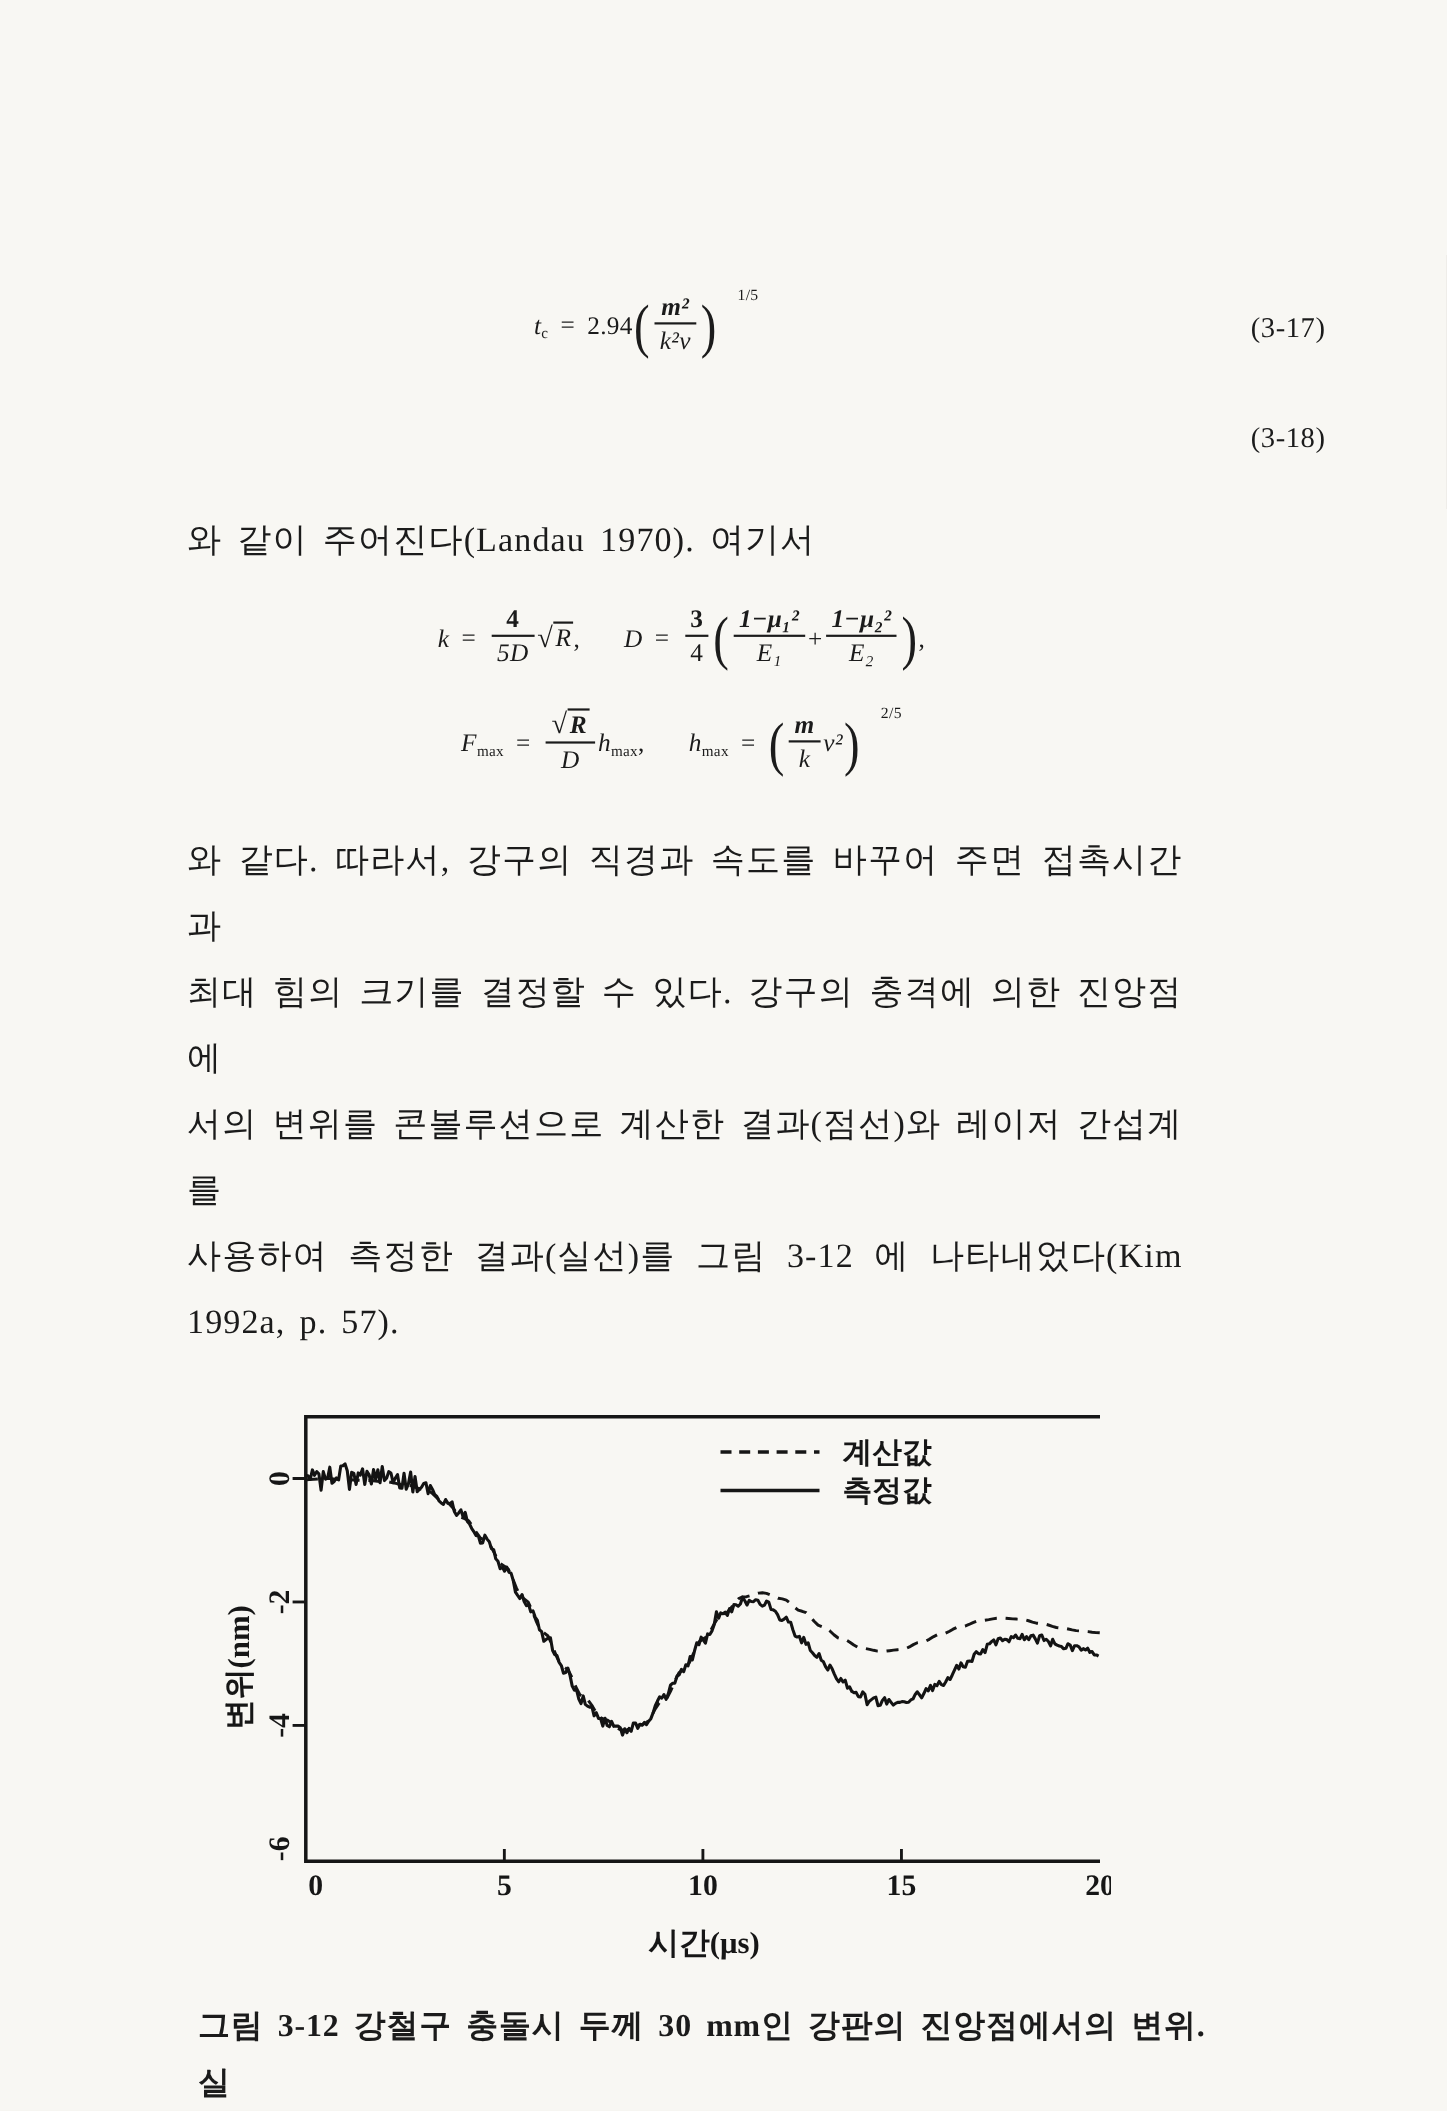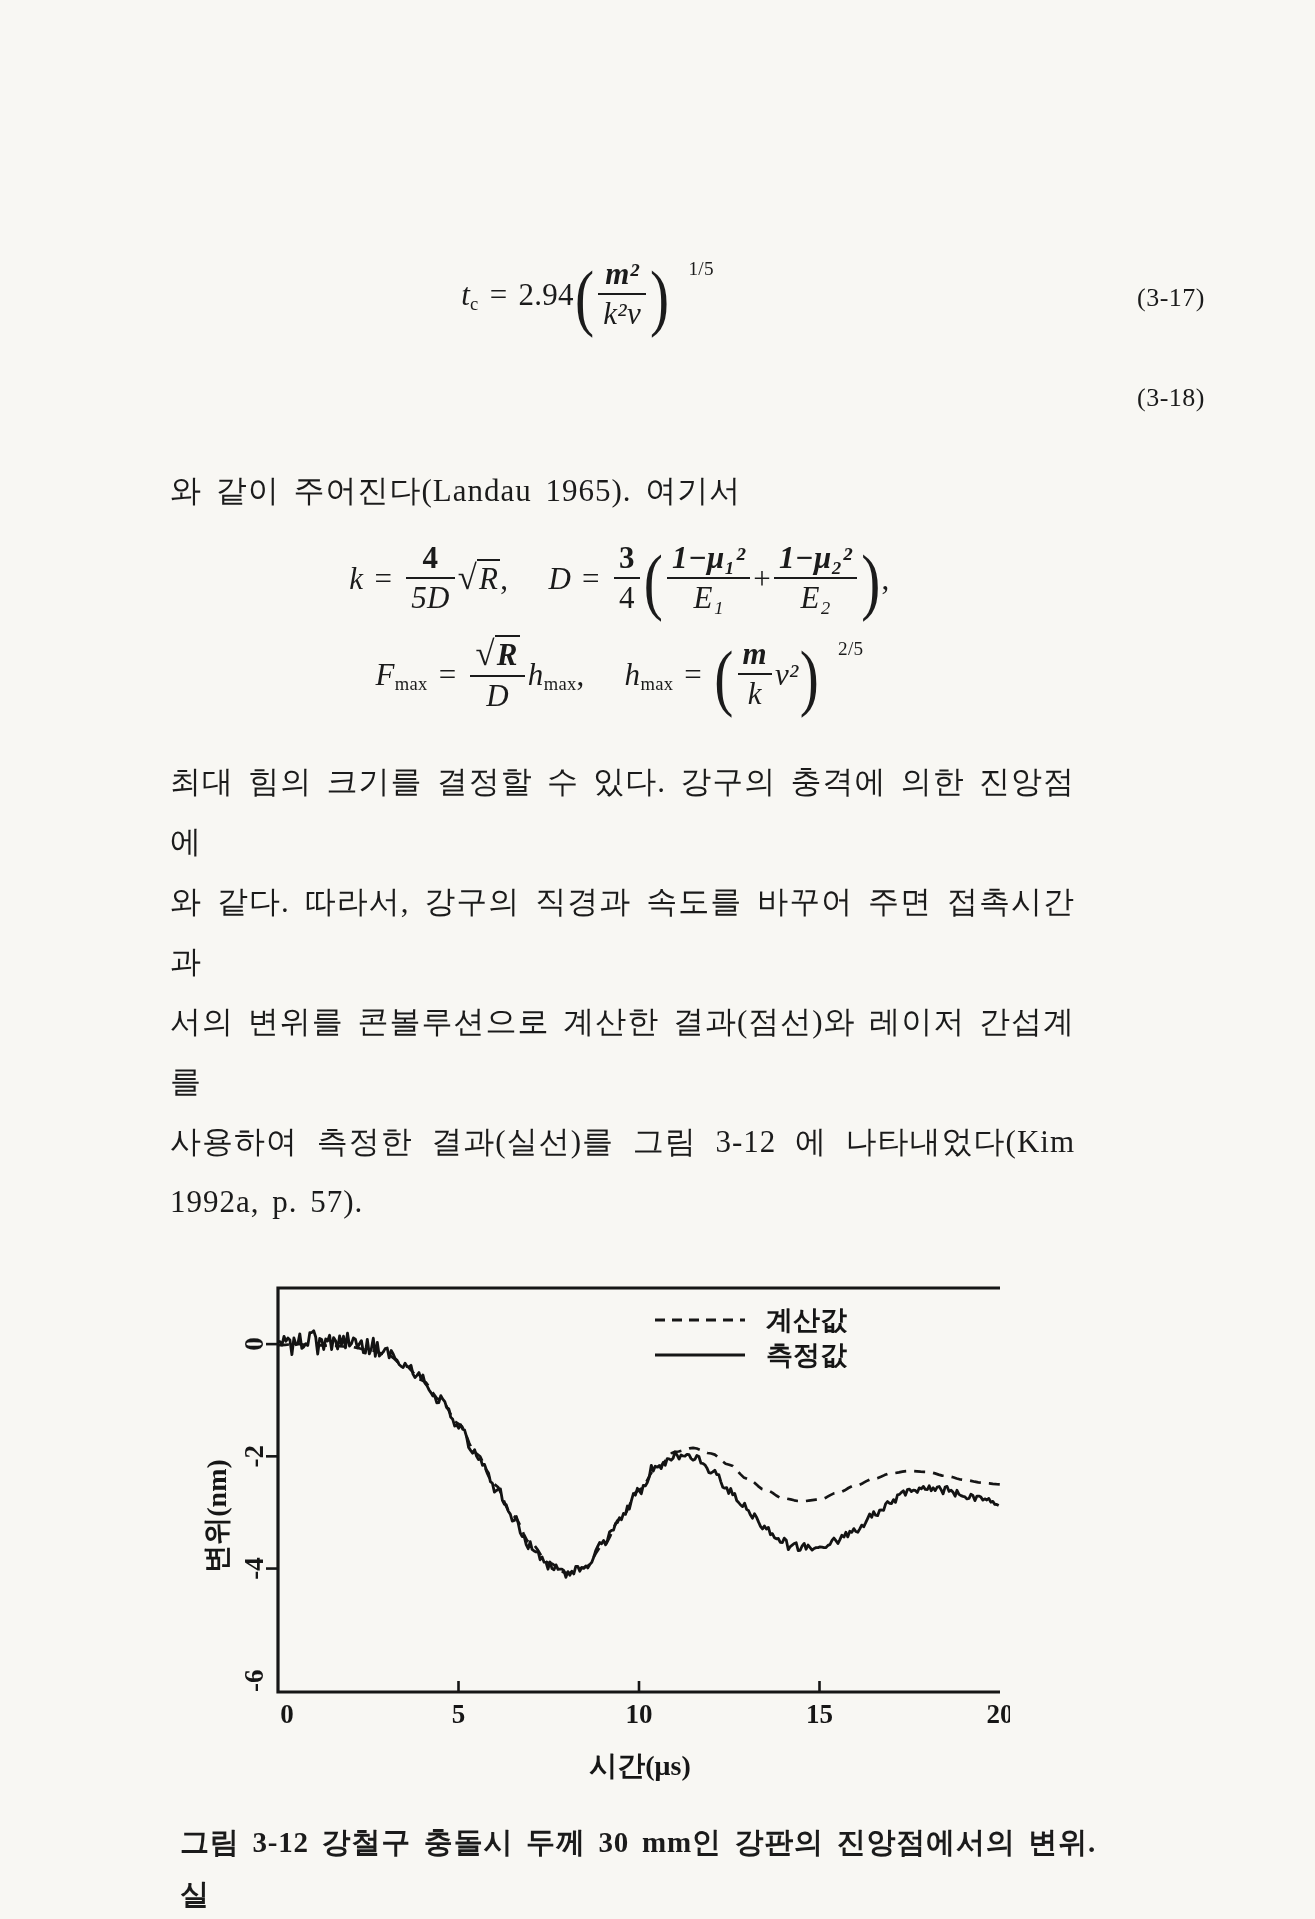--- a/index.html
+++ b/index.html
@@ -6,21 +6,21 @@
   .page{
     position:relative; width:1315px; height:1919px; margin:0 auto;
     background:#f8f7f3; color:#1b1b1b; overflow:hidden;
     font-family:"Liberation Serif","DejaVu Serif",serif;
   }
   .content{padding:252px 170px 0 170px;}
 
   
   .eq-row{position:relative; text-align:center; min-height:92px;
           display:flex; align-items:center; justify-content:center;}
-  .eq{font-size:31px; letter-spacing:.3px; transform:translateX(-70px); white-space:nowrap;}
+  .eq{font-size:23px; letter-spacing:.3px; transform:translateX(-70px); white-space:nowrap;}
   .eq i{font-style:italic;}
   .eq sub{font-size:.60em; vertical-align:-0.28em;}
   .mid{margin:0 11px;}
   .gap{display:inline-block; width:58px;}
   .gap-sm{display:inline-block; width:40px;}
   .frac{display:inline-block; vertical-align:middle; text-align:center; margin:0 3px; transform:translateY(-4px);}
   .frac .num{display:block; padding:0 5px 3px; border-bottom:2.4px solid #1b1b1b; line-height:1.02;font-weight:bold;}
   .frac .den{display:block; padding:3px 5px 0; line-height:1.02;}
   .bp{display:inline-block; font-size:1.85em; font-weight:400; transform:scaleY(1.28);
       vertical-align:middle; line-height:.85; margin:0 1px; transform-origin:50% 50%;}
@@ -59,33 +59,33 @@
 
     <div class="eq-row">
       <span class="eq"><i>t</i><sub>c</sub><span class="mid">=</span><span>2.94</span><span class="bp">(</span><span class="frac"><span class="num"><i>m²</i></span><span class="den"><i>k²v</i></span></span><span class="bp">)</span><span class="pexp">1/5</span></span>
       <span class="eq-tag">(3-17)</span>
     </div>
 
     <div class="eq-row" style="margin-top:8px;">
       <span class="eq-tag">(3-18)</span>
     </div>
 
-    <div class="para1">와 같이 주어진다(Landau 1965). 여기서</div>
+    <div class="para1">와 같이 주어진다(Landau 1970). 여기서</div>
 
     <div class="eq-row" style="margin-top:24px;">
       <span class="eq" style="transform:translateX(-38px);"><i>k</i><span class="mid">=</span><span class="frac"><span class="num">4</span><span class="den"><i>5D</i></span></span><span class="rad">√</span><span class="sqrtarg"><i>R</i></span><span>,</span><span class="gap-sm"></span><i>D</i><span class="mid">=</span><span class="frac"><span class="num">3</span><span class="den">4</span></span><span class="bp">(</span><span class="frac"><span class="num"><i>1−μ₁²</i></span><span class="den"><i>E₁</i></span></span><span>+</span><span class="frac"><span class="num"><i>1−μ₂²</i></span><span class="den"><i>E₂</i></span></span><span class="bp">)</span><span>,</span></span>
     </div>
 
     <div class="eq-row" style="margin-top:4px;">
       <span class="eq" style="transform:translateX(-38px);"><i>F</i><sub>max</sub><span class="mid">=</span><span class="frac"><span class="num"><span class="rad">√</span><span class="sqrtarg"><i>R</i></span></span><span class="den"><i>D</i></span></span><i>h</i><sub>max</sub><span>,</span><span class="gap-sm"></span><i>h</i><sub>max</sub><span class="mid">=</span><span class="bp">(</span><span class="frac"><span class="num"><i>m</i></span><span class="den"><i>k</i></span></span><i>v²</i><span class="bp">)</span><span class="pexp">2/5</span></span>
     </div>
 
     <div class="para2">
+      <div class="tline">와 같다. 따라서, 강구의 직경과 속도를 바꾸어 주면 접촉시간과</div>
       <div class="tline">최대 힘의 크기를 결정할 수 있다. 강구의 충격에 의한 진앙점에</div>
-      <div class="tline">와 같다. 따라서, 강구의 직경과 속도를 바꾸어 주면 접촉시간과</div>
       <div class="tline">서의 변위를 콘볼루션으로 계산한 결과(점선)와 레이저 간섭계를</div>
       <div class="tline">사용하여 측정한 결과(실선)를 그림 3-12 에 나타내었다(Kim</div>
       <div class="tline last">1992a, p. 57).</div>
     </div>
 
     <div class="figure">
       <svg id="chart" width="810" height="520" viewBox="0 0 810 520">
 
         <line x1="455" y1="52" x2="545" y2="52" stroke="#161616" stroke-width="3" stroke-dasharray="10 7"></line>
         <text class="leg-text" x="566" y="52" dominant-baseline="central">계산값</text>

